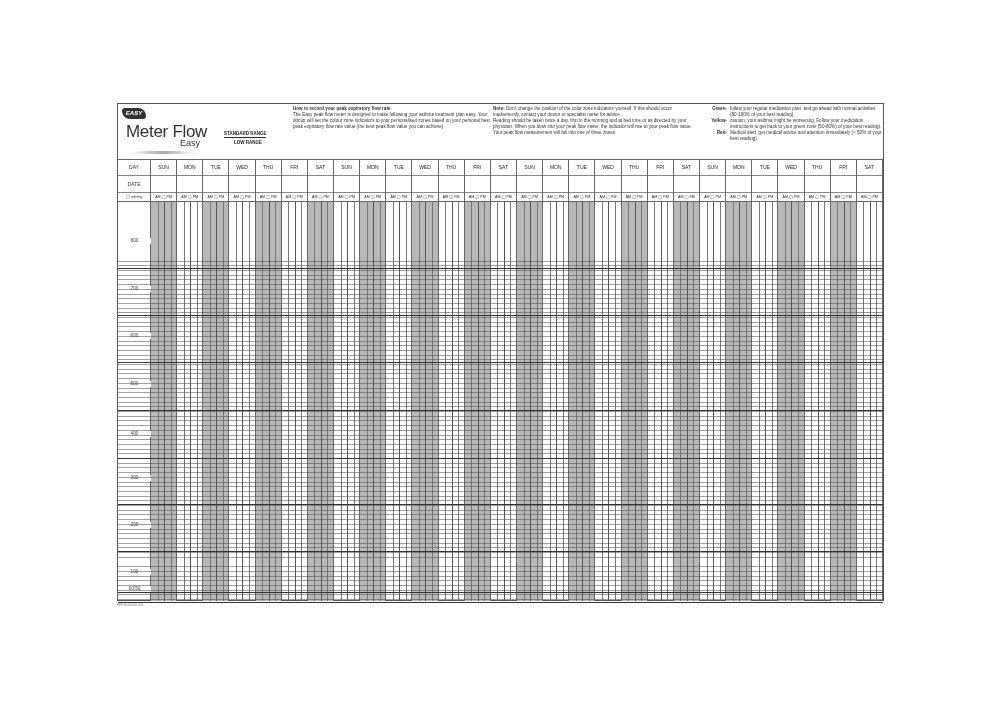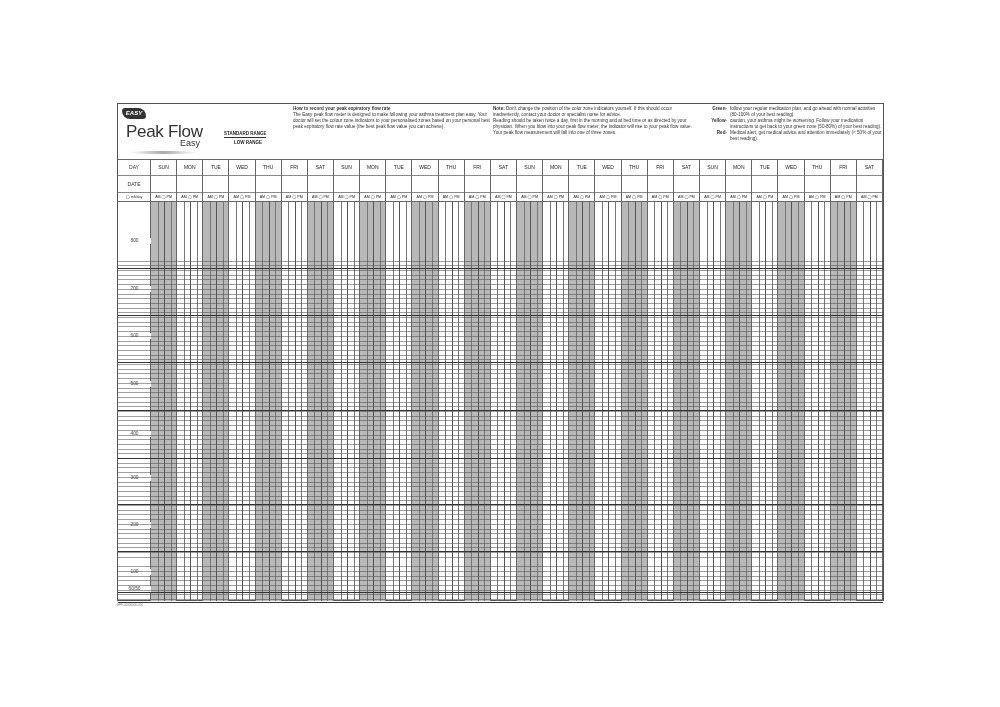--- a/index.html
+++ b/index.html
@@ -36,21 +36,21 @@
   .darkline { position:absolute; left:0; right:0; height:1px; background:#333; }
   .ylabel { position:absolute; left:0; width:33px; text-align:center; font-size:4.8px; color:#444; background:#fff; line-height:6px; }
   .footnote { position:absolute; left:117px; top:603px; font-size:3px; color:#777; }
 </style>
 </head>
 <body>
 
 <div class="sheet">
   <div class="header">
     <div class="logo-badge">EASY</div>
-    <div class="logo-title">Peak Flow</div>
+    <div class="logo-title">Meter Flow</div>
     <div class="logo-sub">Easy</div>
     <div class="logo-swoosh"></div>
     <div class="range-std">STANDARD RANGE</div>
     <div class="range-low">LOW RANGE</div>
 
     <div class="info info1">
       <div><b>How to record your peak expiratory flow rate</b></div>
       <div>The Easy peak flow meter is designed to make following your asthma treatment plan easy. Your doctor will set the colour zone indicators to your personalised zones based on your personal best peak expiratory flow rate value (the best peak flow value you can achieve).</div>
     </div>
     <div class="info info2">

